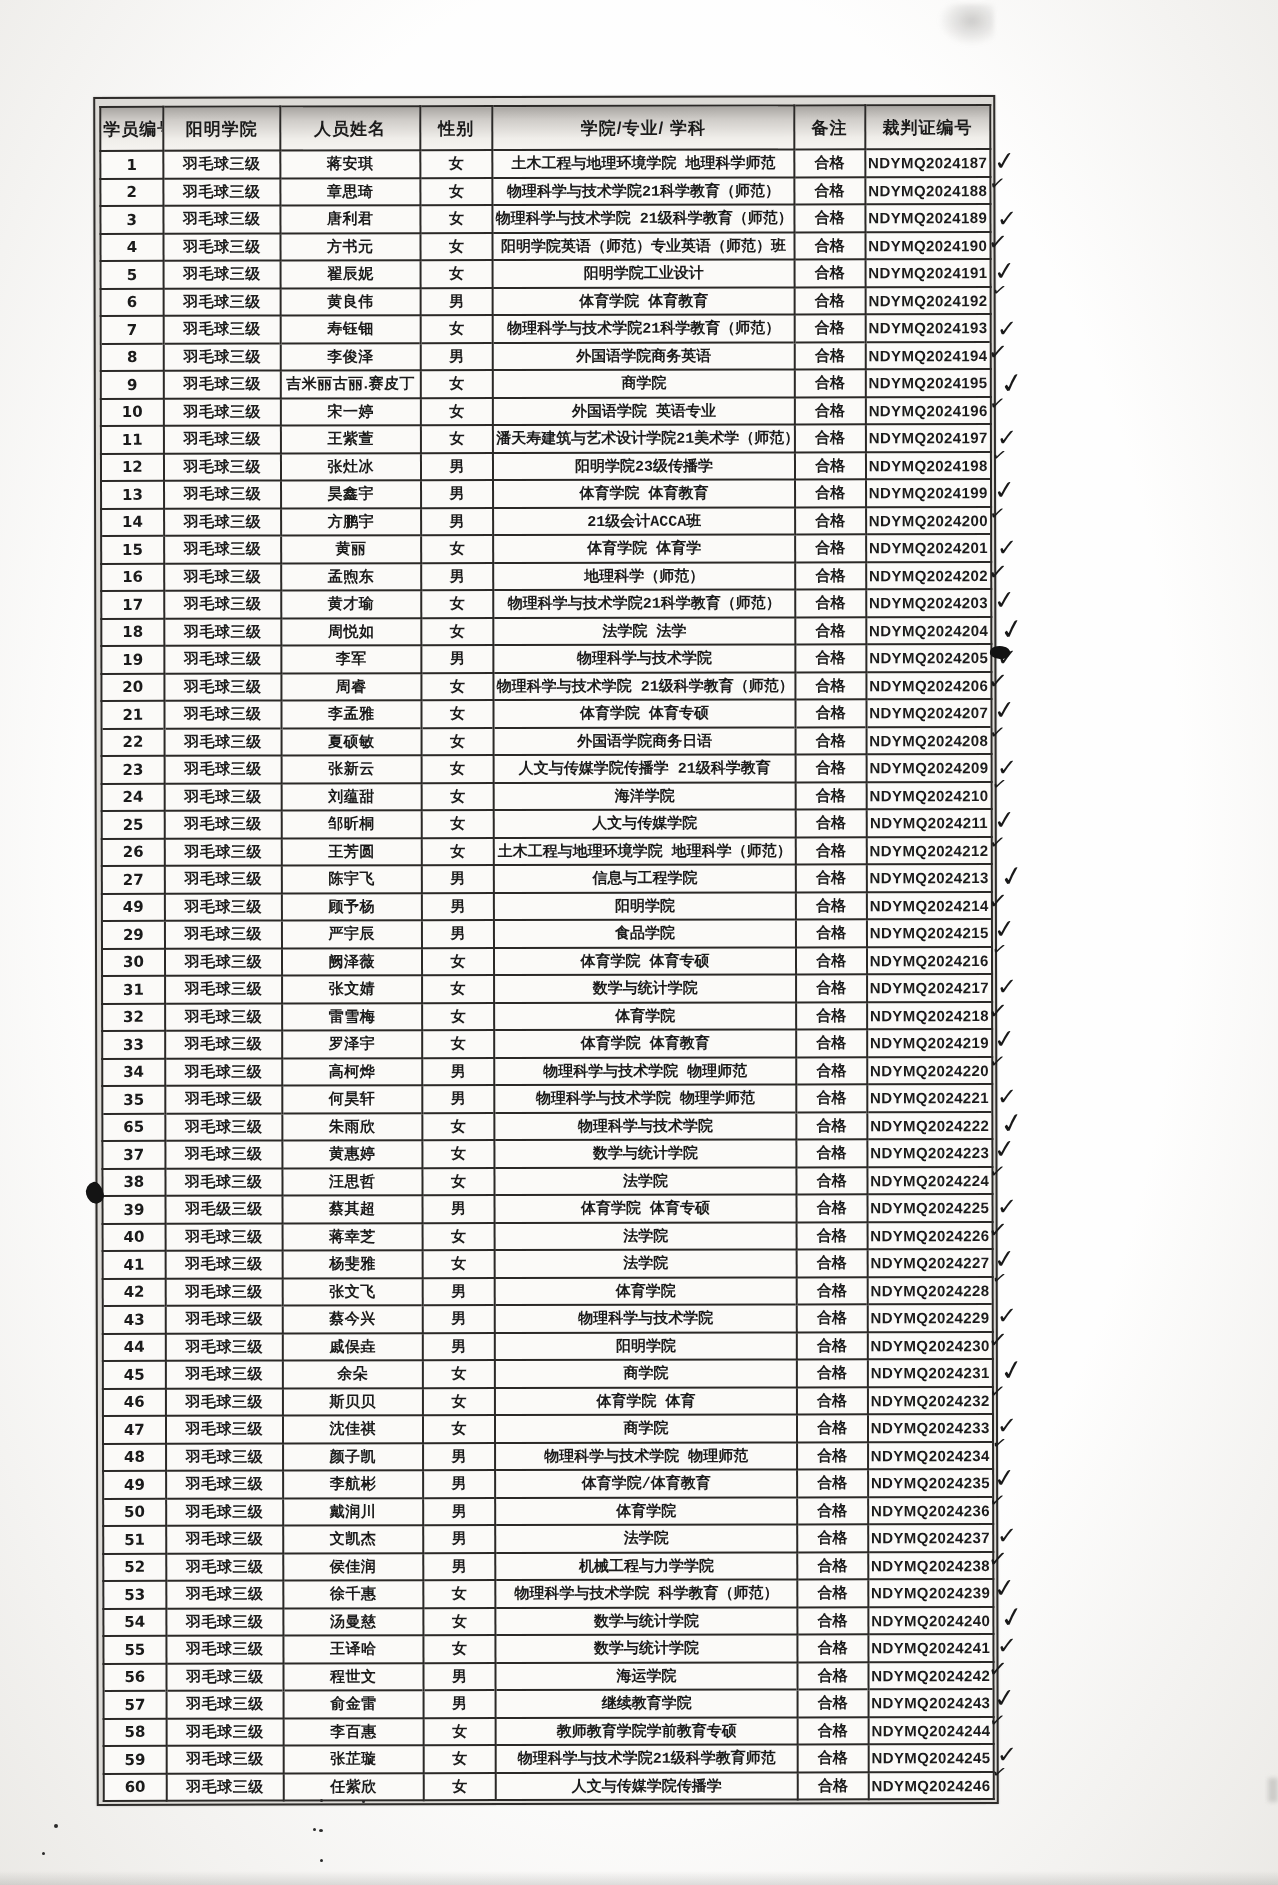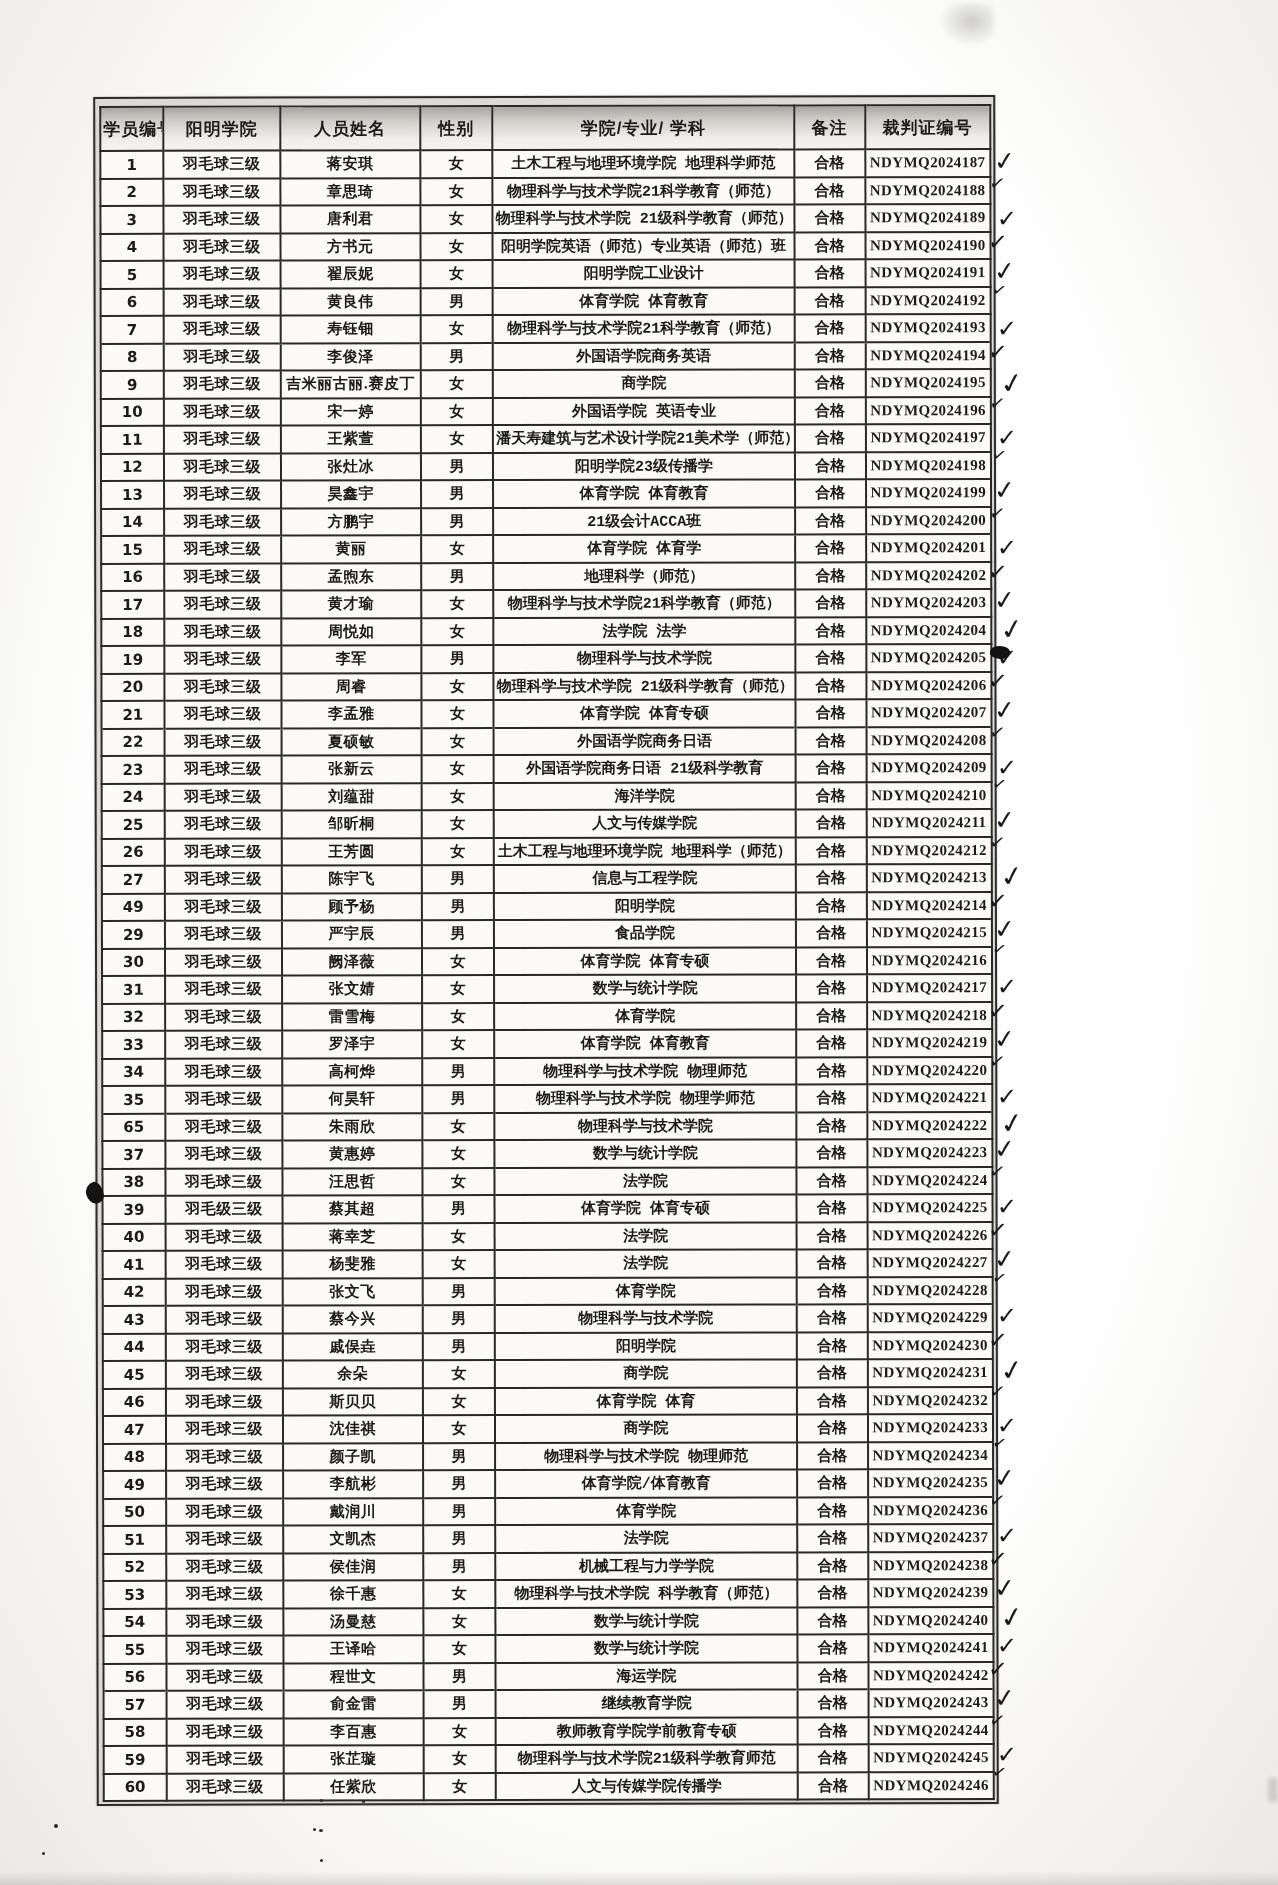--- a/index.html
+++ b/index.html
@@ -46,21 +46,21 @@
     height:42px;font-size:17px;font-weight:700;letter-spacing:1px;
     background:linear-gradient(#a9a6a2 0%, #cfccc8 30%, #f0eeea 75%, #f5f3f0 100%);
   }
   table.cert td{height:25.5px;font-size:15px;font-weight:600;}
   td.td-no{font-size:15px;font-weight:600;font-family:"DejaVu Sans","Liberation Sans",sans-serif;}
   td.td-level{letter-spacing:.5px;font-family:Liberation Mono, monospace;}
   td.td-name{letter-spacing:.5px;}
   td.td-college{font-size:13.2px;font-weight:600;letter-spacing:0;font-family:Liberation Mono, monospace;}
   td.td-cert{
     text-align:left;padding-left:5px;
-    font-family:Liberation Serif, serif;
+    font-family:Liberation Sans, sans-serif;
     font-size:15.5px;font-weight:700;letter-spacing:.4px;margin-top:24px;
   }
   
   table.cert tr:nth-child(7n) td{border-bottom-width:1.6px;}
   table.cert tr:nth-child(5n) td{border-top-width:2.3px;}
   
   .checks{
     position:absolute;left:988px;top:148px;width:70px;
     display:flex;flex-direction:column;
   }
@@ -357,21 +357,21 @@
     <td class="td-college">外国语学院商务日语</td>
     <td class="td-remark">合格</td>
     <td class="td-cert">NDYMQ2024208</td>
   </tr>
 
   <tr>
     <td class="td-no">23</td>
     <td class="td-level">羽毛球三级</td>
     <td class="td-name">张新云</td>
     <td class="td-gender">女</td>
-    <td class="td-college">外国语学院商务日语 21级科学教育</td>
+    <td class="td-college">人文与传媒学院传播学 21级科学教育</td>
     <td class="td-remark">合格</td>
     <td class="td-cert">NDYMQ2024209</td>
   </tr>
 
   <tr>
     <td class="td-no">24</td>
     <td class="td-level">羽毛球三级</td>
     <td class="td-name">刘蕴甜</td>
     <td class="td-gender">女</td>
     <td class="td-college">海洋学院</td>

